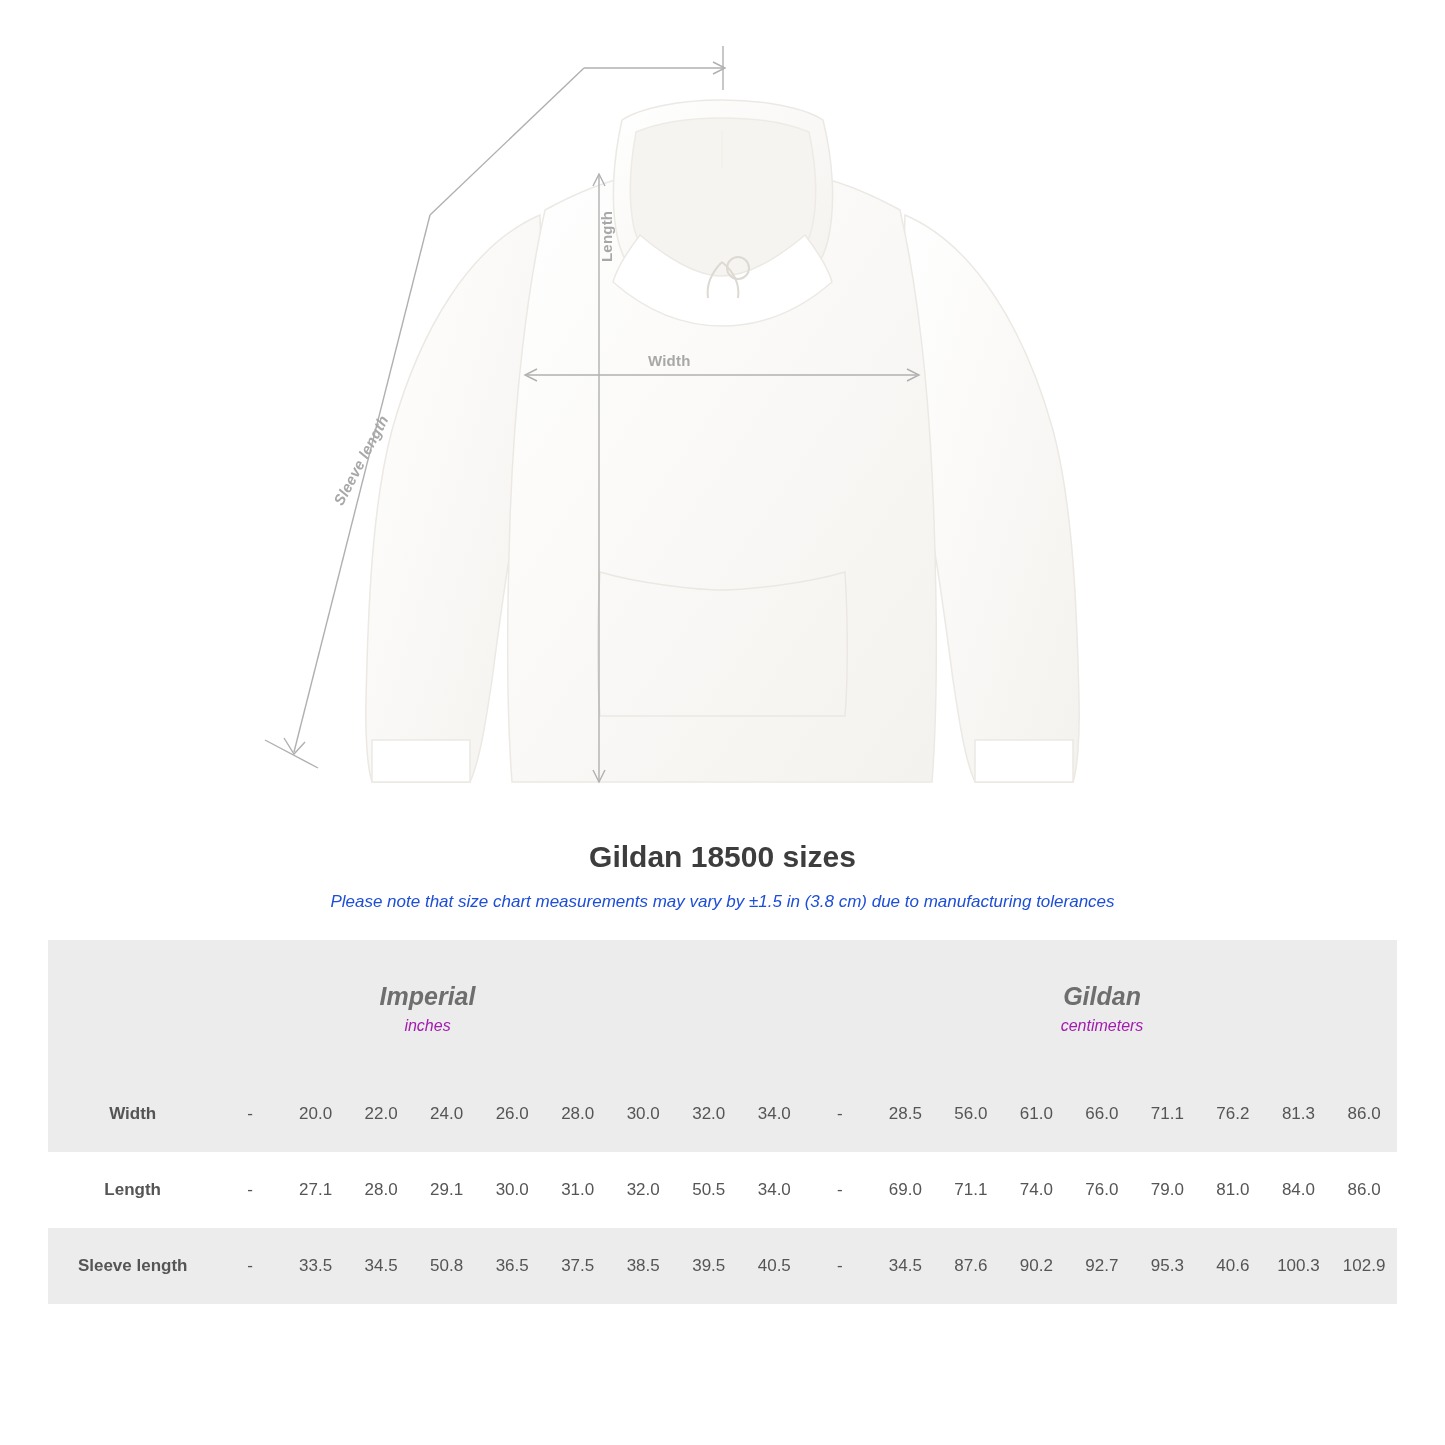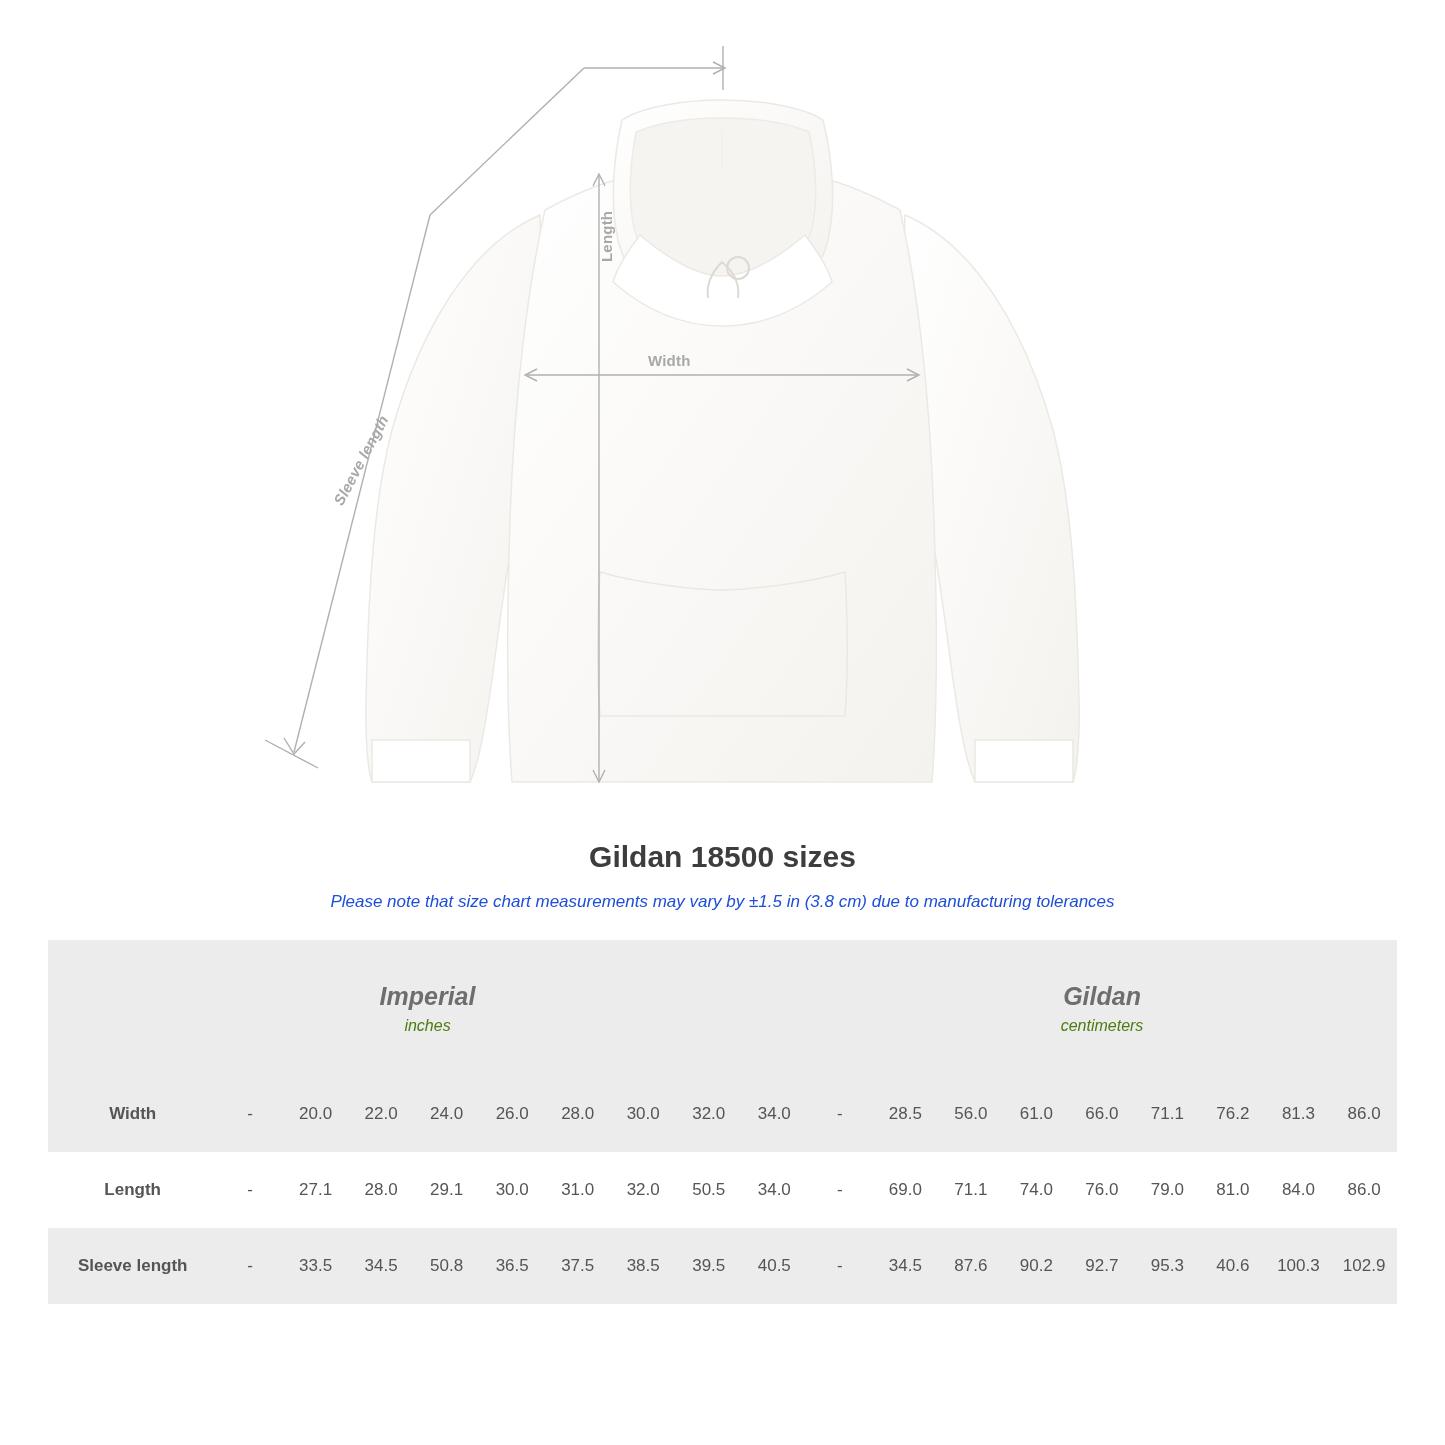--- a/index.html
+++ b/index.html
@@ -100,21 +100,21 @@
   .unit-head .sys {
     font-size: 25px;
     font-style: italic;
     font-weight: bold;
     color: #6e6e6e;
     line-height: 1.2;
   }
   .unit-head .unit {
     font-size: 16px;
     font-style: italic;
-    color: #4d7c0f;
+    color: #a21caf;
     padding-top: 6px;
   }
   .row-head td {
     height: 76px;
     font-weight: bold;
     font-size: 18px;
     color: #4a4a4a;
     background: #ffffff;
   }
   .row-head td.rowlabel {

